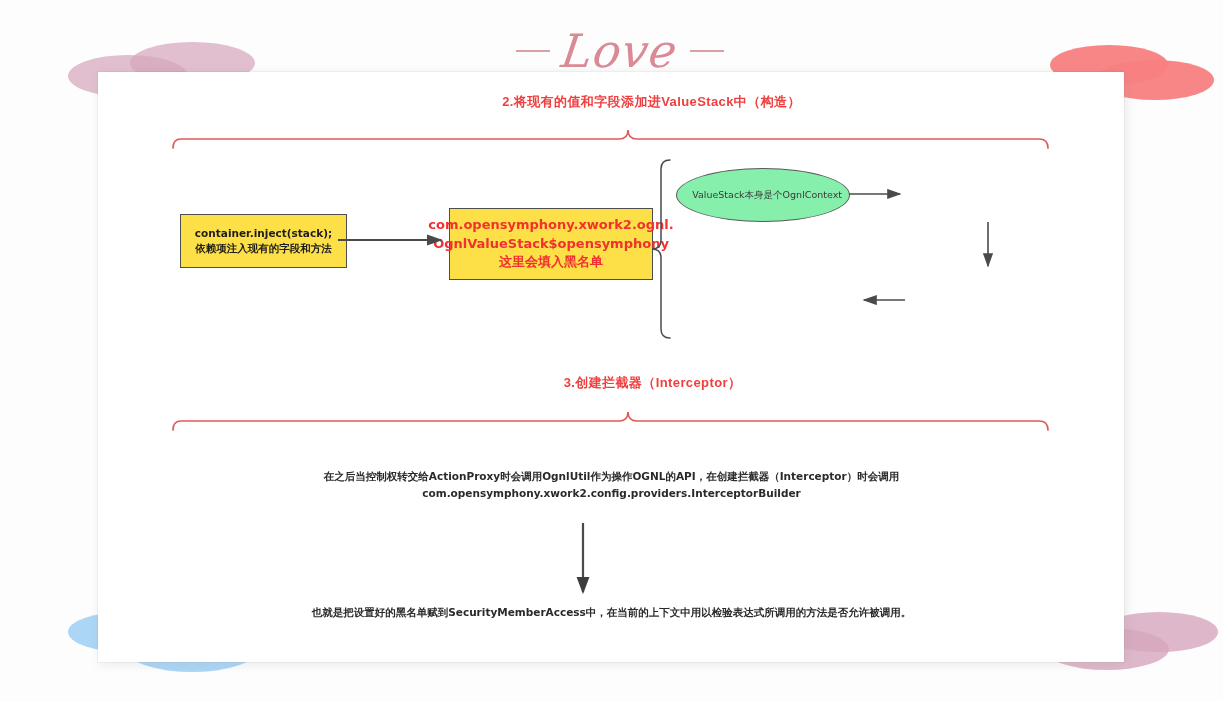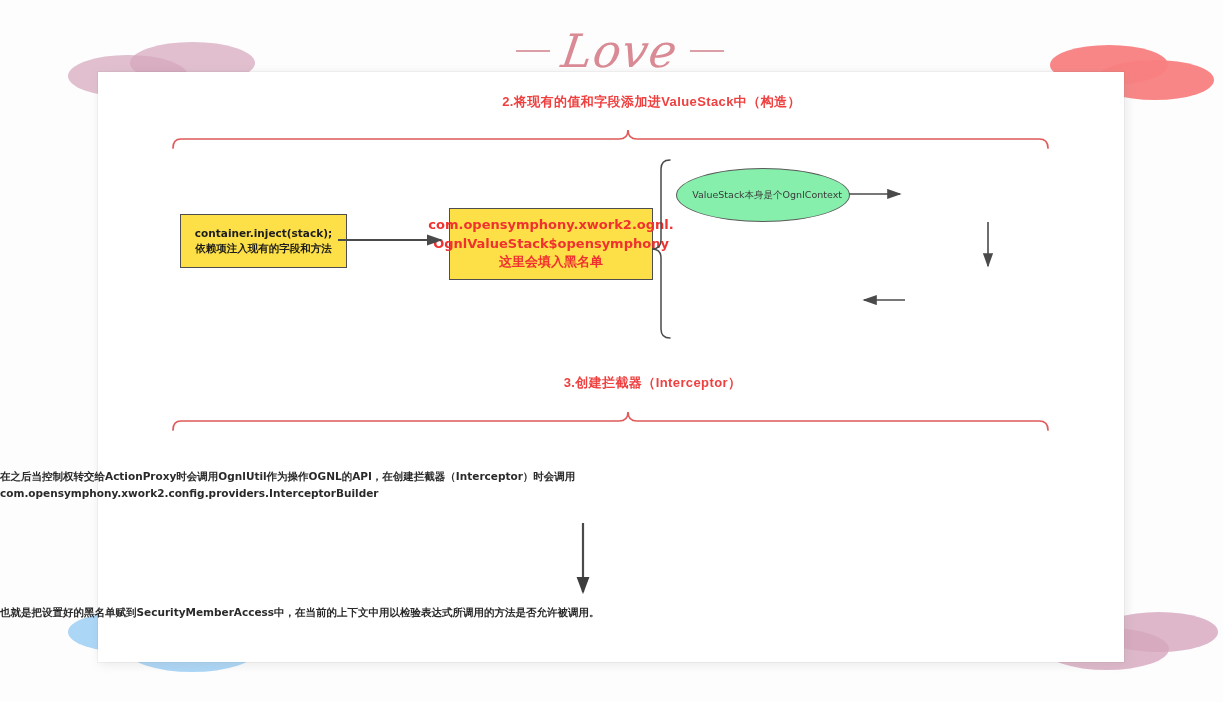--- a/index.html
+++ b/index.html
@@ -69,21 +69,21 @@
   #ell-1{left:676px;top:168px;width:172px;height:52px;}
   #ell-2{left:906px;top:166px;width:164px;height:55px;}
   #ell-3{left:906px;top:271px;width:164px;height:58px;}
   #ell-4{left:684px;top:268px;width:176px;height:62px;}
 
   
   #svg-overlay{position:absolute;left:0;top:0;width:1223px;height:702px;
                pointer-events:none;}
 
   
-  .para{position:absolute;width:100%;color:#2a2a2a;
+  .para{position:absolute;width:100%;text-align:center;color:#2a2a2a;
         font-weight:bold;font-size:10.5px;line-height:1.6;}
   #para1{left:0;top:468px;}
   #para2{left:0;top:604px;}
 </style>
 </head>
 <body>
 
 <div id="stage">
 
   <div class="blob blob-tl-a"></div>

